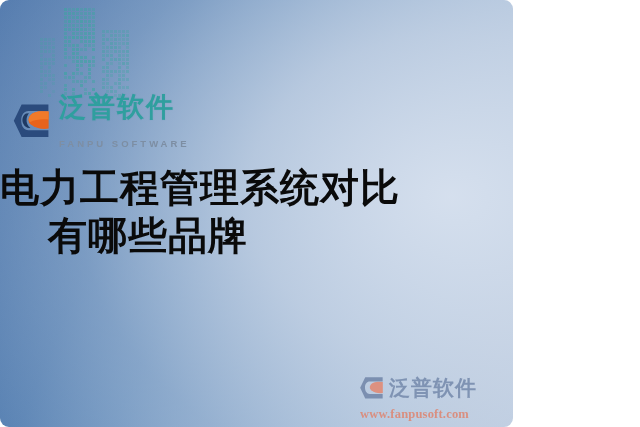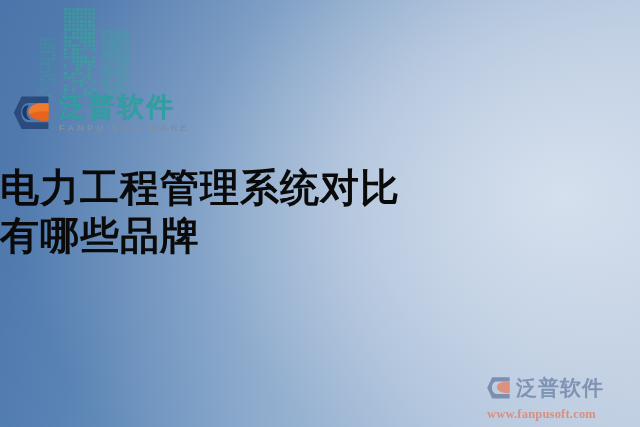--- a/index.html
+++ b/index.html
@@ -3,21 +3,21 @@
 <meta charset="utf-8">
 <title>Banner</title>
 <style>
   html, body {
     margin: 0;
     padding: 0;
     background: #ffffff;
   }
   #banner {
     position: relative;
-    width: 640px;
+    width: 513px;
     height: 427px;
     overflow: hidden;
     font-family: "Liberation Sans", "DejaVu Sans", sans-serif;
     
     background:
       radial-gradient(ellipse 780px 620px at 88% 46%,
          rgba(214,224,238,0.97) 0%,
          rgba(198,211,229,0.80) 26%,
          rgba(168,188,214,0.45) 48%,
          rgba(120,150,190,0.12) 70%,
@@ -25,20 +25,21 @@
       linear-gradient(112deg,
          #4973a9 0%,
          #4c77ac 14%,
          #5681b3 28%,
          #6b93bf 42%,
          #87a8cc 56%,
          #a3bdd9 70%,
          #b9cde2 82%,
          #c6d3e3 92%,
          #ccd8e8 100%);
+    border-radius: 9px;
   }
 
   
   #dots-deco {
     position: absolute;
     left: 38px;
     top: 0px;
     width: 104px;
     height: 98px;
     pointer-events: none;
@@ -62,21 +63,21 @@
   }
   #logo-cn {
     font-size: 27px;
     font-weight: 700;
     color: #2f9f9f;
     letter-spacing: 2px;
     font-family: "DejaVu Sans", "Liberation Sans", sans-serif;
     text-shadow: 0 0 1px rgba(40,140,140,0.35);
   }
   #logo-en {
-    margin-top: 3px;
+    margin-top: 19px;
     font-size: 9.5px;
     font-weight: 600;
     color: #7d8ea3;
     letter-spacing: 3.0px;
     font-family: "Liberation Sans", sans-serif;
   }
 
   
   #headline {
     position: absolute;
@@ -94,20 +95,21 @@
   }
   #headline-line-1 {
     font-size: 39px;
     line-height: 48px;
     letter-spacing: 1px;
   }
   #headline-line-2 {
     font-size: 39px;
     line-height: 48px;
     letter-spacing: 1px;
+    padding-left: 48px;
   }
 
   
   #watermark {
     position: absolute;
     right: 8px;
     bottom: 5px;
     width: 146px;
     text-align: left;
     pointer-events: none;

